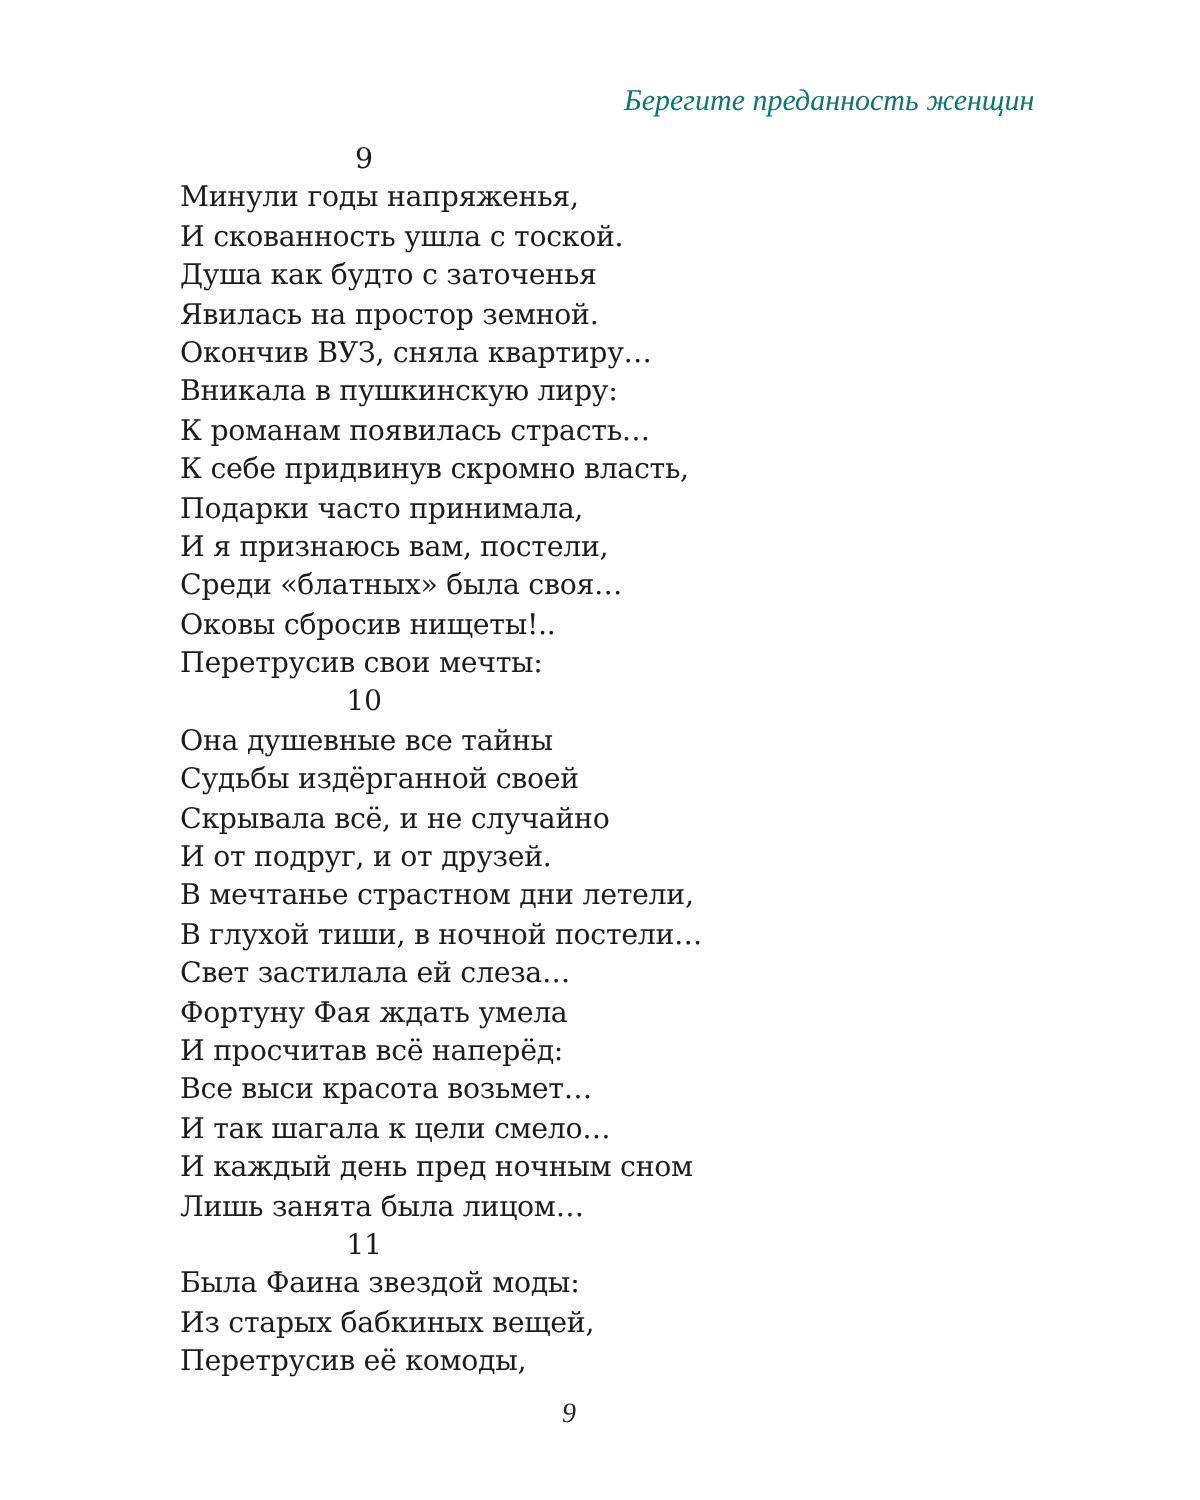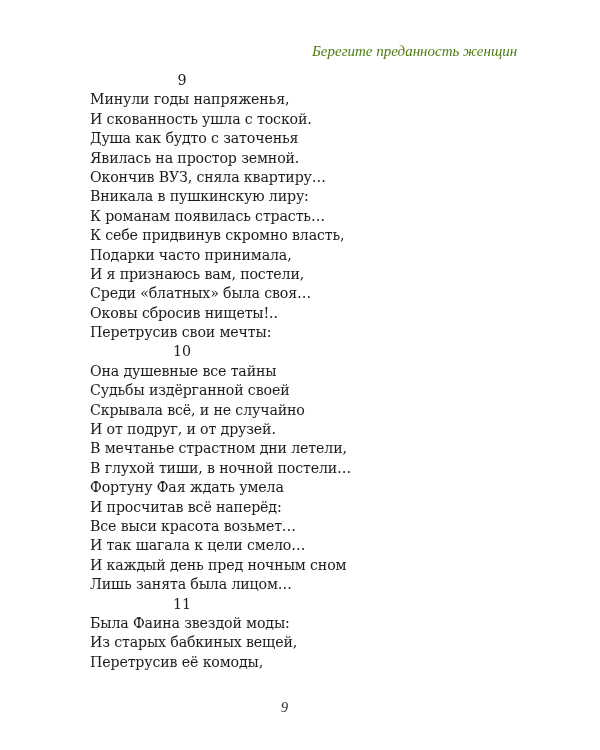--- a/index.html
+++ b/index.html
@@ -14,21 +14,21 @@
       overflow: hidden;
       color: #1a1a1a;
     }
     .running-header {
       position: absolute;
       top: 43px;
       left: 312px;
       font-family: "Liberation Serif", "DejaVu Serif", serif;
       font-style: italic;
       font-size: 15px;
-      color: #4d7c0f;
+      color: #0f766e;
       white-space: nowrap;
     }
     .poem {
       position: absolute;
       top: 71px;
       left: 90px;
       width: 400px;
       font-family: "DejaVu Serif", "Liberation Serif", serif;
       font-size: 14.2px;
       line-height: 19.4px;
@@ -79,20 +79,21 @@
     <span class="line">Перетрусив свои мечты:</span>
   </div>
   <div>
     <span class="stanza-num">10</span>
     <span class="line">Она душевные все тайны</span>
     <span class="line">Судьбы издёрганной своей</span>
     <span class="line">Скрывала всё, и не случайно</span>
     <span class="line">И от подруг, и от друзей.</span>
     <span class="line">В мечтанье страстном дни летели,</span>
     <span class="line">В глухой тиши, в ночной постели…</span>
+    <span class="line">Свет застилала ей слеза…</span>
     <span class="line">Фортуну Фая ждать умела</span>
     <span class="line">И просчитав всё наперёд:</span>
     <span class="line">Все выси красота возьмет…</span>
     <span class="line">И так шагала к цели смело…</span>
     <span class="line">И каждый день пред ночным сном</span>
     <span class="line">Лишь занята была лицом…</span>
   </div>
   <div>
     <span class="stanza-num">11</span>
     <span class="line">Была Фаина звездой моды:</span>

